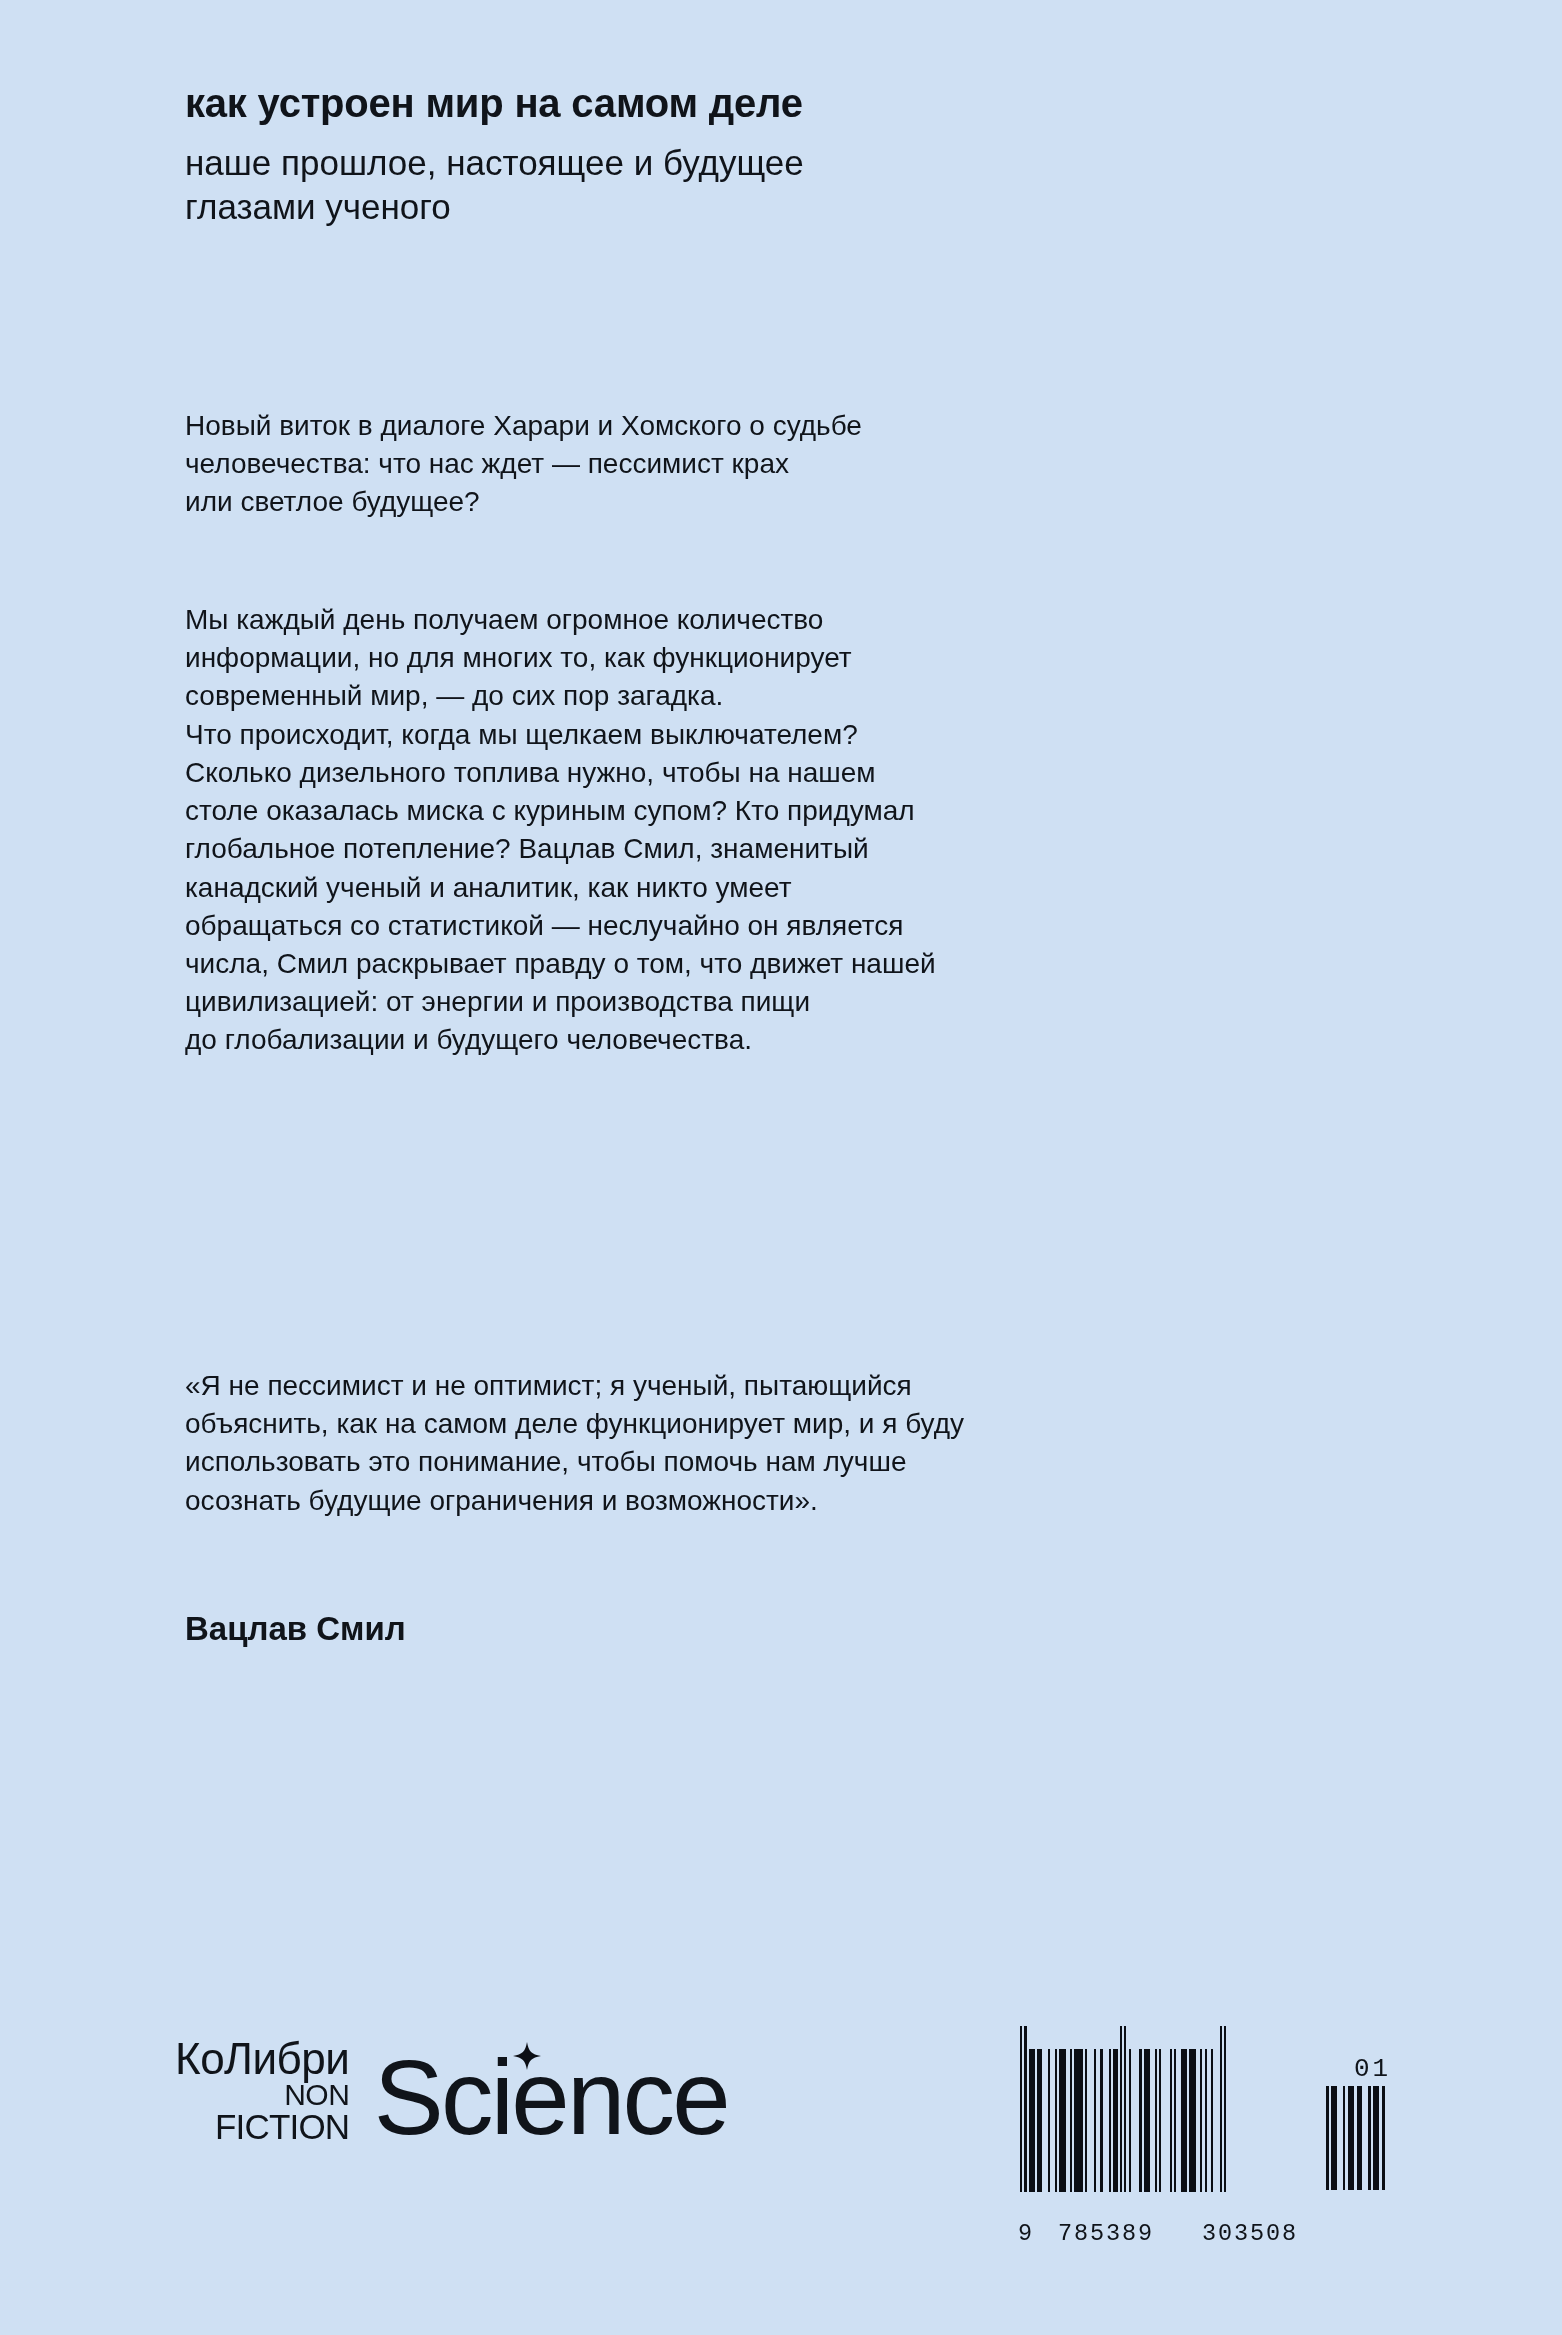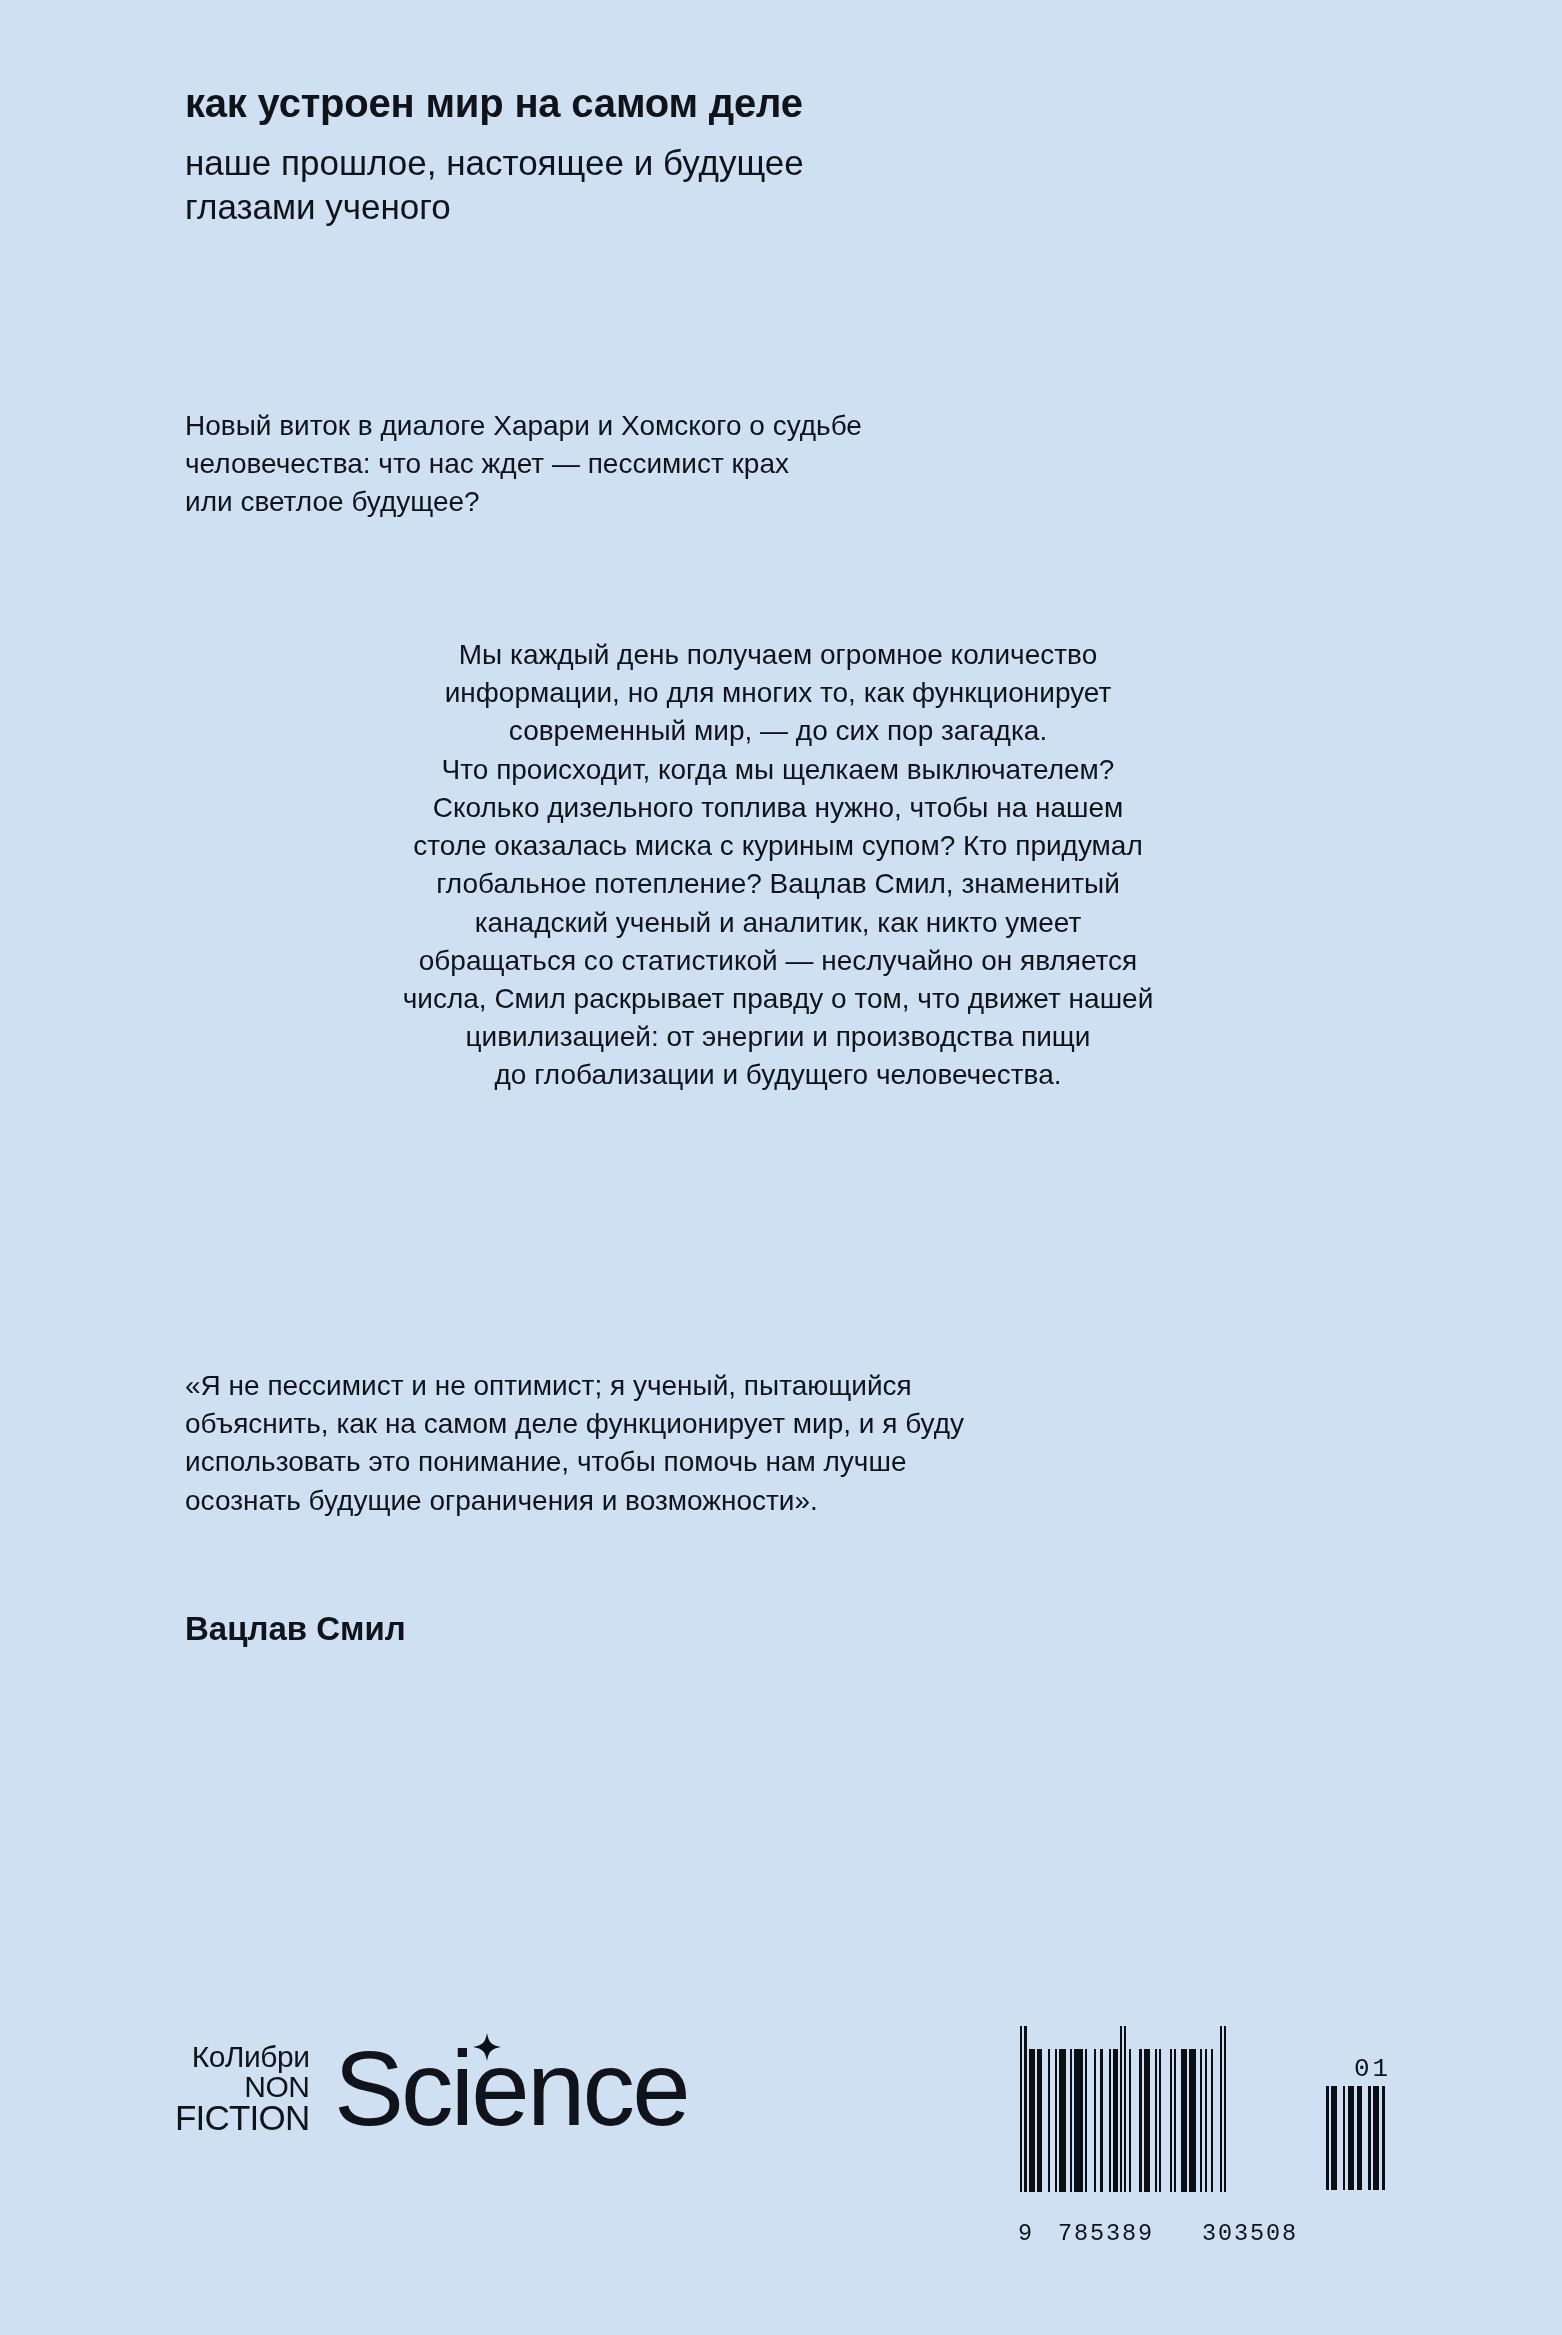--- a/index.html
+++ b/index.html
@@ -50,21 +50,21 @@
     left: 185px;
     width: 1186px;
     font-size: 28px;
     line-height: 1.365;
     font-weight: 400;
   }
   .copy p { margin: 0; }
   .copy .ln { display: block; }
 
   .para-hook  { top: 407px; }
-  .para-main  { top: 636px; text-align: center; }
+  .para-main  { top: 601px; }
   .para-quote { top: 1367px; }
 
   .quote-author {
     position: absolute;
     left: 185px;
     top: 1610px;
     font-size: 33px;
     font-weight: 700;
   }
 
@@ -78,21 +78,21 @@
     gap: 24.5px;
   }
   .kolibri {
     display: flex;
     flex-direction: column;
     align-items: flex-end;
     line-height: 0.92;
     padding-bottom: 5.6px;
   }
   .kolibri-name {
-    font-size: 30px;
+    font-size: 44px;
     font-weight: 400;
     letter-spacing: -0.5px;
   }
   .kolibri-non {
     font-size: 30px;
     font-weight: 400;
     letter-spacing: -0.5px;
     margin-top: 1.9px;
   }
   .kolibri-fiction {

